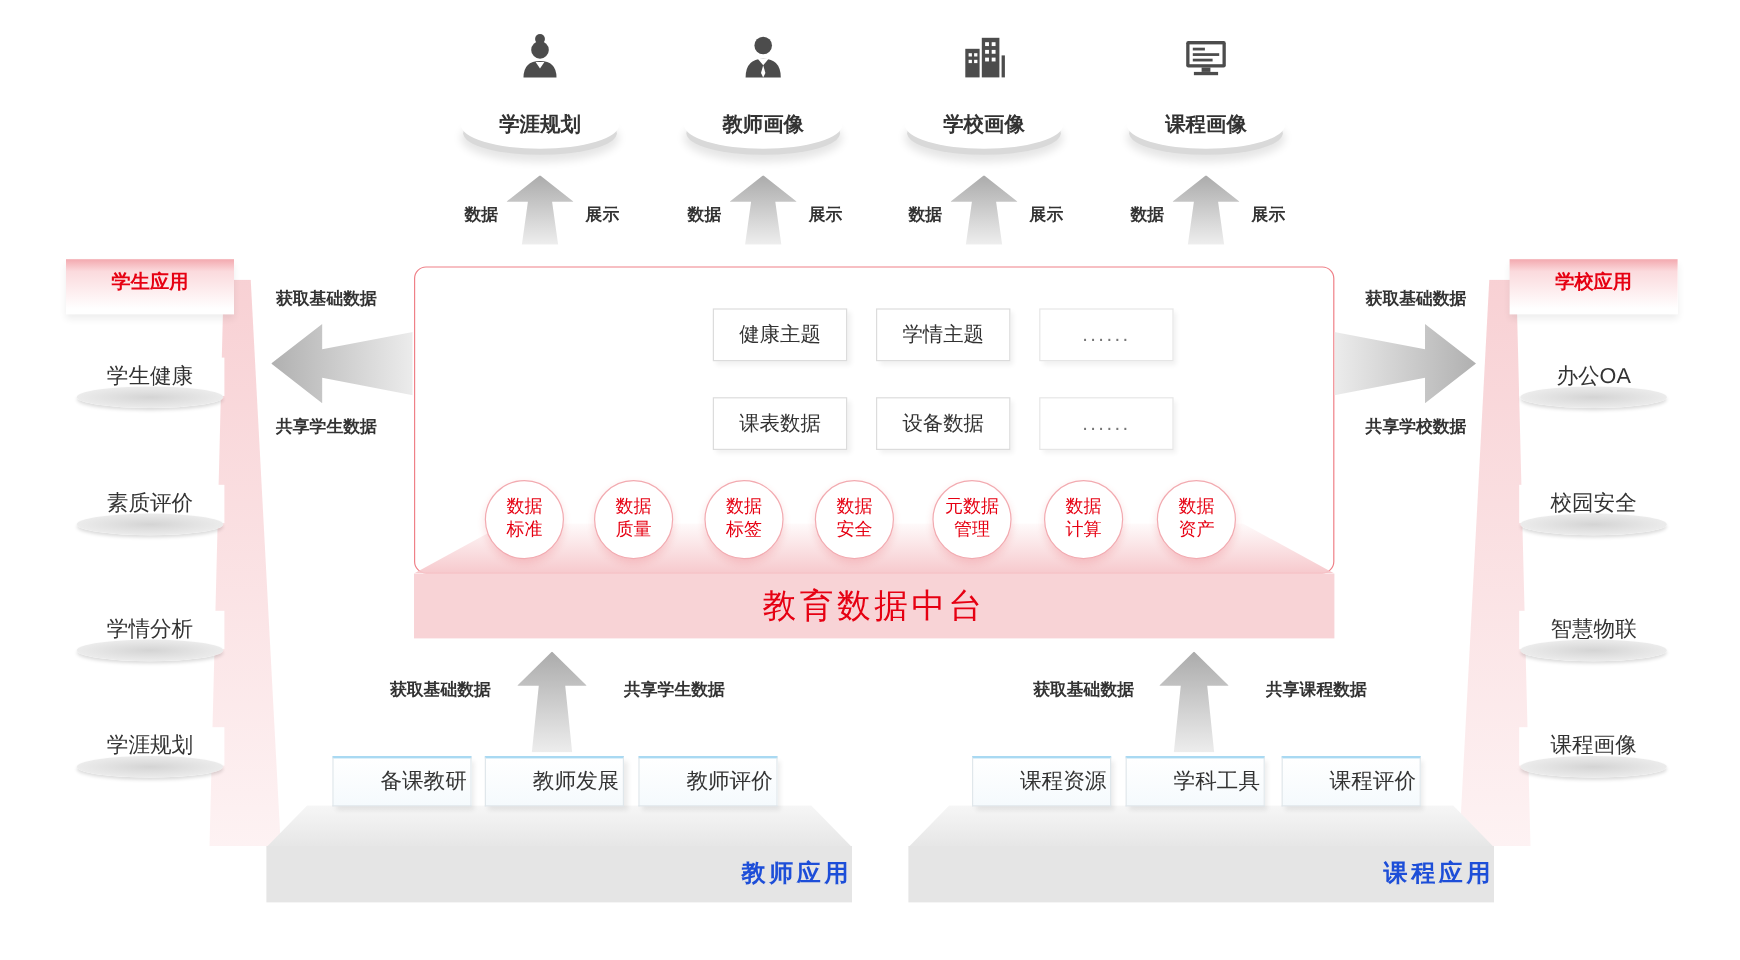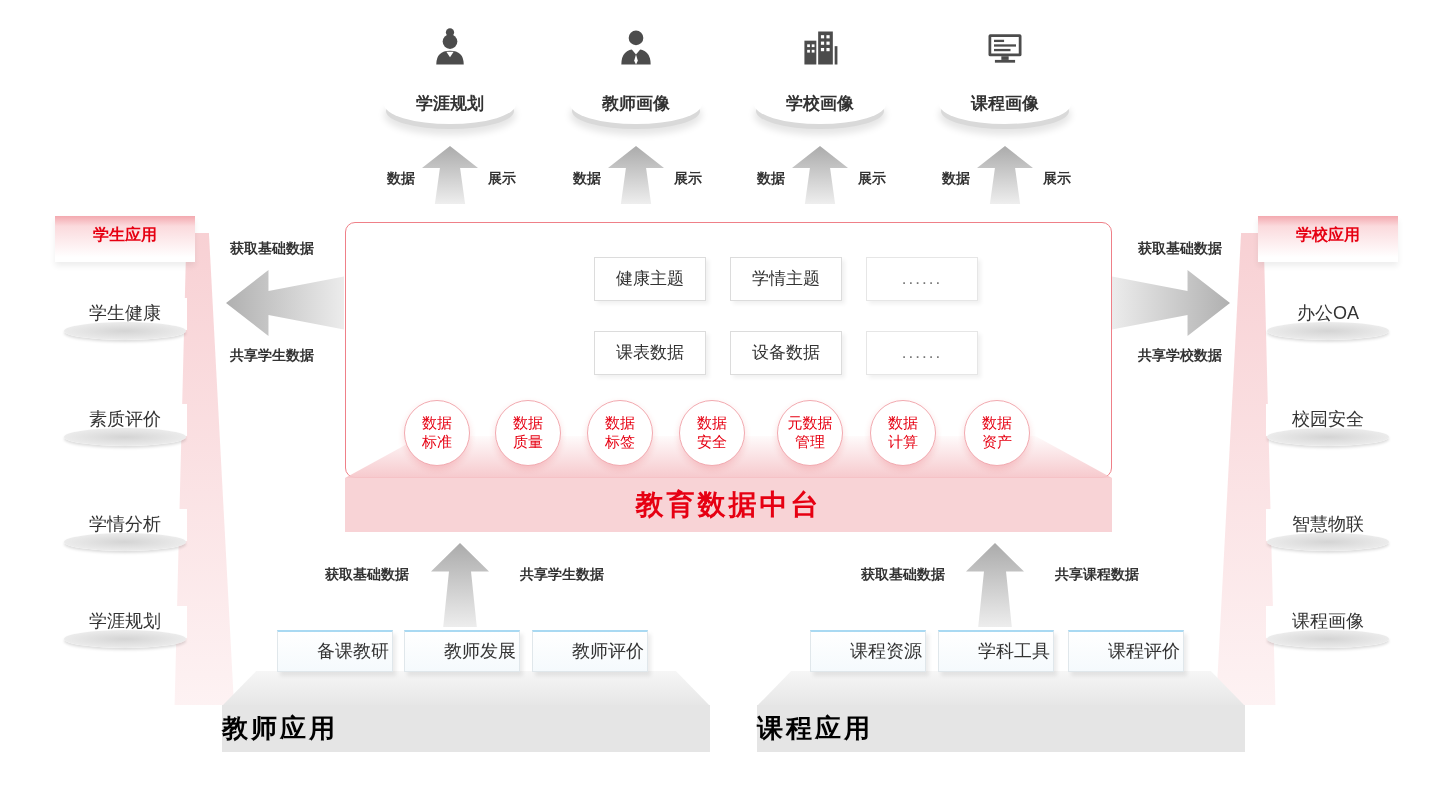--- a/index.html
+++ b/index.html
@@ -25,21 +25,21 @@
     clip-path:polygon(10% 0, 90% 0, 100% 100%, 0 100%); z-index:2; }
   .cbox { position:absolute; width:112px; height:44px; background:#fff; border:1px solid #dcdcdc;
     box-shadow:3px 3px 4px rgba(0,0,0,.06); font-size:17px; color:#333; text-align:center;
     line-height:42px; z-index:3; }
   .cbox.dots { color:#777; letter-spacing:2px; border-color:#e6e6e6; }
   .ccircle { position:absolute; top:400px; width:66px; height:66px; border-radius:50%;
     background:#fff; border:1px solid #f2aab0; box-shadow:0 3px 7px rgba(230,0,18,.14);
     color:#e60012; font-size:15px; line-height:1.25; display:flex; flex-direction:column;
     align-items:center; justify-content:center; z-index:4; }
   .main-banner { position:absolute; left:345px; top:478px; width:767px; height:54px;
-    background:#f8d3d6; color:#e60012; font-size:28px; font-weight:bold; text-align:center;
+    background:#f8d3d6; color:#e60012; font-size:28px; font-weight:normal; text-align:center;
     line-height:54px; letter-spacing:3px; z-index:5; }
 
   
   .side-header { position:absolute; top:216px; width:140px; height:46px; color:#e60012;
     font-size:16px; font-weight:bold; text-align:center; padding-top:9px;
     background:linear-gradient(180deg, #f3a9af 0%, #fbdadd 22%, #ffffff 90%);
     box-shadow:0 4px 6px rgba(0,0,0,.07); z-index:2; }
   .cyl { position:absolute; width:124px; height:32px; text-align:center; font-size:18px;
     color:#333; z-index:2; background:#fff; line-height:30px; }
   .cyl::after { content:""; position:absolute; left:1px; right:1px; bottom:-10px; height:18px;
@@ -55,21 +55,21 @@
 
   
   .bbox { position:absolute; top:630px; width:116px; height:42px;
     background:linear-gradient(#ffffff, #f5fafd); border:1px solid #e0e7eb; border-top:2px solid #a9d9f2;
     box-shadow:3px 4px 4px rgba(0,0,0,.08); font-size:18px; color:#333; text-align:center;
     line-height:38px; z-index:3;padding-left:36px; }
   .plat-trap { position:absolute; top:671px; width:488px; height:35px;
     clip-path:polygon(7% 0, 93% 0, 100% 100%, 0 100%);
     background:linear-gradient(#f6f6f6, #e6e6e6); z-index:2; }
   .plat-banner { position:absolute; top:705px; width:488px; height:47px; background:#e5e5e5;
-    color:#000000; font-weight:bold; font-size:26px; text-align:left; line-height:47px;
+    color:#1d4ed8; font-weight:bold; font-size:20px; text-align:right; line-height:47px;
     letter-spacing:3px; z-index:3; }
   .arrow-up-big { position:absolute; top:543px; width:58px; height:84px;
     clip-path:polygon(50% 0, 100% 34%, 69% 34%, 79% 100%, 21% 100%, 31% 34%, 0 34%);
     background:linear-gradient(to top, #ededed, #ababab); z-index:1; }
 
   
   .wedge { position:absolute; top:233px; width:66px; height:472px; opacity:.8; z-index:0;
     background:linear-gradient(to bottom, #f6c5c9, #fdeff0); }
   .wedge.l { left:168px; clip-path:polygon(28% 0, 62% 0, 100% 100%, 10% 100%); }
   .wedge.r { left:1216px; clip-path:polygon(38% 0, 72% 0, 90% 100%, 0 100%); }

